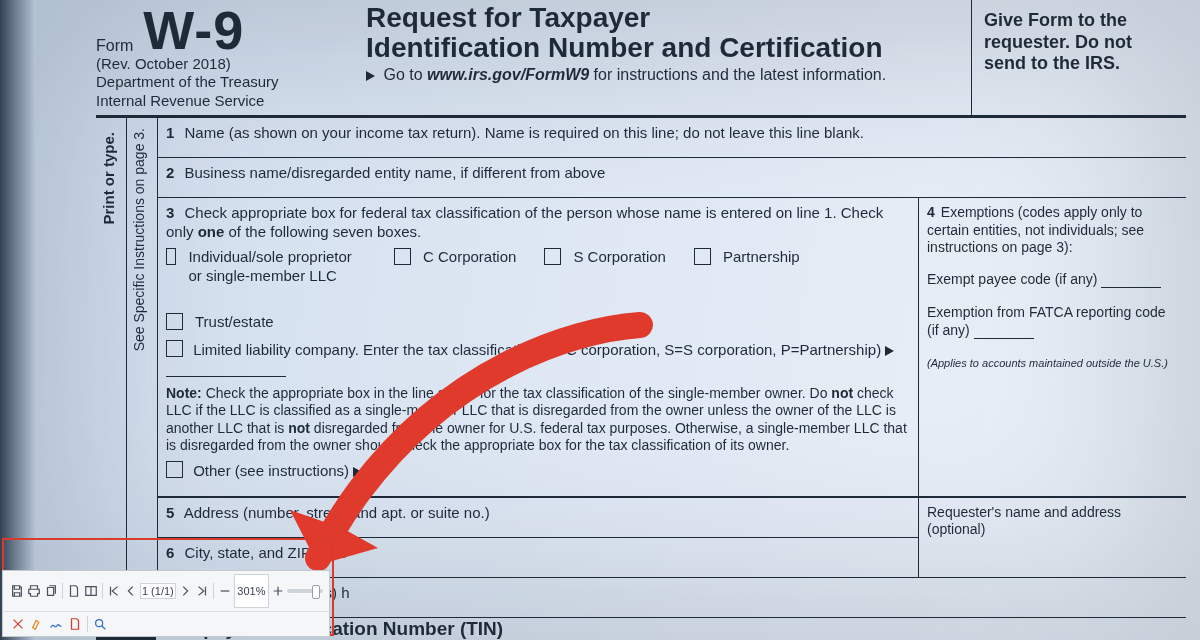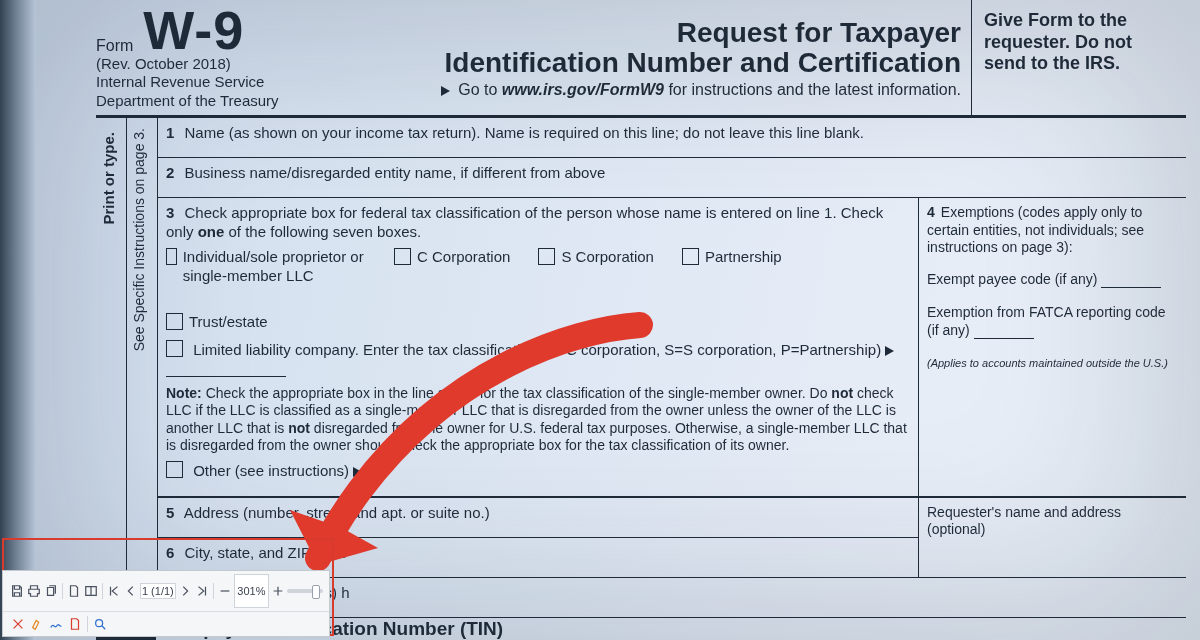--- a/index.html
+++ b/index.html
@@ -5,39 +5,39 @@
   html,body{margin:0;padding:0;width:1200px;height:640px;overflow:hidden;font-family:Helvetica,Arial,sans-serif;background:#dfe8f2;}
   .paper{position:absolute;left:36px;top:0;right:0;bottom:0;background:linear-gradient(100deg,#d0dded 0%,#dbe5f2 35%,#e5ecf6 70%,#eaf0f8 100%);color:#1f2a39;}
   .shadow{position:absolute;left:0;top:0;width:36px;height:100%;background:linear-gradient(90deg,#324152 0%,#6a7a8d 40%,#b7c6d8 100%);}
   .vignette{position:absolute;inset:0;box-shadow:inset 0 0 180px 40px rgba(10,25,50,.18);}  
   .content{position:absolute;left:60px;right:0;top:0;padding:0 14px 0 0;}
   .topbar{display:flex;}
   .tb-left{width:252px;padding:6px 8px 4px 0;}
   .form-label{font-size:16px;margin-top:18px;}
   .w9{font-size:54px;font-weight:800;letter-spacing:1px;line-height:.9;}
   .small{font-size:15px;line-height:1.25;}
-  .tb-center{flex:1;text-align:right;padding:17px 10px 4px;}
+  .tb-center{flex:1;text-align:left;padding:2px 10px 4px;}
   .title1{font-size:28px;font-weight:800;}
   .title2{font-size:28px;font-weight:800;margin-top:-2px;}
   .goto{font-size:16px;margin-top:2px;}
   .goto .b{font-weight:700;font-style:italic;}
   .tb-right{width:194px;padding:10px 8px 4px 12px;border-left:1.5px solid #1f2a39;font-weight:800;font-size:18px;line-height:1.2;}
   .rule{height:3px;background:#1f2a39;}
   .thinrule{height:1.5px;background:#1f2a39;}
   table.main{width:100%;border-collapse:collapse;}
   td{vertical-align:top;padding:0;}
   .vcell{width:30px;border-right:1.5px solid #1f2a39;}
   .vtext{writing-mode:vertical-rl;transform:rotate(180deg);font-weight:800;font-size:15px;padding:14px 4px;white-space:nowrap;}
   .vcell2{width:30px;border-right:1.5px solid #1f2a39;}
   .vtext2{writing-mode:vertical-rl;transform:rotate(180deg);font-size:14px;padding:10px 4px;white-space:nowrap;}
   .row{padding:6px 8px 14px 8px;font-size:15px;line-height:1.25;}
   .rownum{font-weight:700;margin-right:6px;}
   .ck{display:inline-block;width:15px;height:15px;border:1.6px solid #1f2a39;vertical-align:-2px;margin-right:6px;}
   .boxrow{display:flex;gap:28px;flex-wrap:wrap;margin-top:6px;}
-  .boxitem{display:flex;align-items:flex-start;gap:0;max-width:200px;}
+  .boxitem{display:flex;align-items:flex-start;gap:6px;max-width:200px;}
   .note{font-size:14px;line-height:1.25;margin-top:6px;}
   .right4{border-left:1.5px solid #1f2a39;padding:6px 8px;font-size:14px;line-height:1.25;margin-top:18px;}
   .tinyline{border-bottom:1px solid #1f2a39;height:14px;display:inline-block;width:120px;vertical-align:middle;}
   .part1bar{background:#1f2a39;color:#e6ecf4;font-weight:800;font-size:16px;padding:2px 10px;display:inline-block;}
   .part1row{display:flex;align-items:center;gap:16px;border-top:1.5px solid #1f2a39;border-bottom:1.5px solid #1f2a39;}
   .part1title{font-weight:800;font-size:19px;}
   .tri{display:inline-block;width:0;height:0;border-top:5px solid transparent;border-bottom:5px solid transparent;border-left:9px solid #1f2a39;vertical-align:-1px;margin-right:4px;}
 
   
   .arrow{position:absolute;left:250px;top:310px;width:420px;height:280px;pointer-events:none;}
@@ -69,22 +69,22 @@
   <div class="vignette"></div>
   <div class="content">
 
     <div class="topbar">
       <div class="tb-left">
         <div style="display:flex;align-items:flex-end;gap:10px;">
           <div class="form-label">Form</div>
           <div class="w9">W-9</div>
         </div>
         <div class="small">(Rev. October 2018)</div>
+        <div class="small">Department of the Treasury</div>
         <div class="small">Internal Revenue Service</div>
-        <div class="small">Department of the Treasury</div>
       </div>
       <div class="tb-center">
         <div class="title1">Request for Taxpayer</div>
         <div class="title2">Identification Number and Certification</div>
         <div class="goto">
           <span class="tri"></span>
           <span>Go to</span>
           <span class="b">www.irs.gov/FormW9</span>
           <span>for instructions and the latest information.</span>
         </div>

